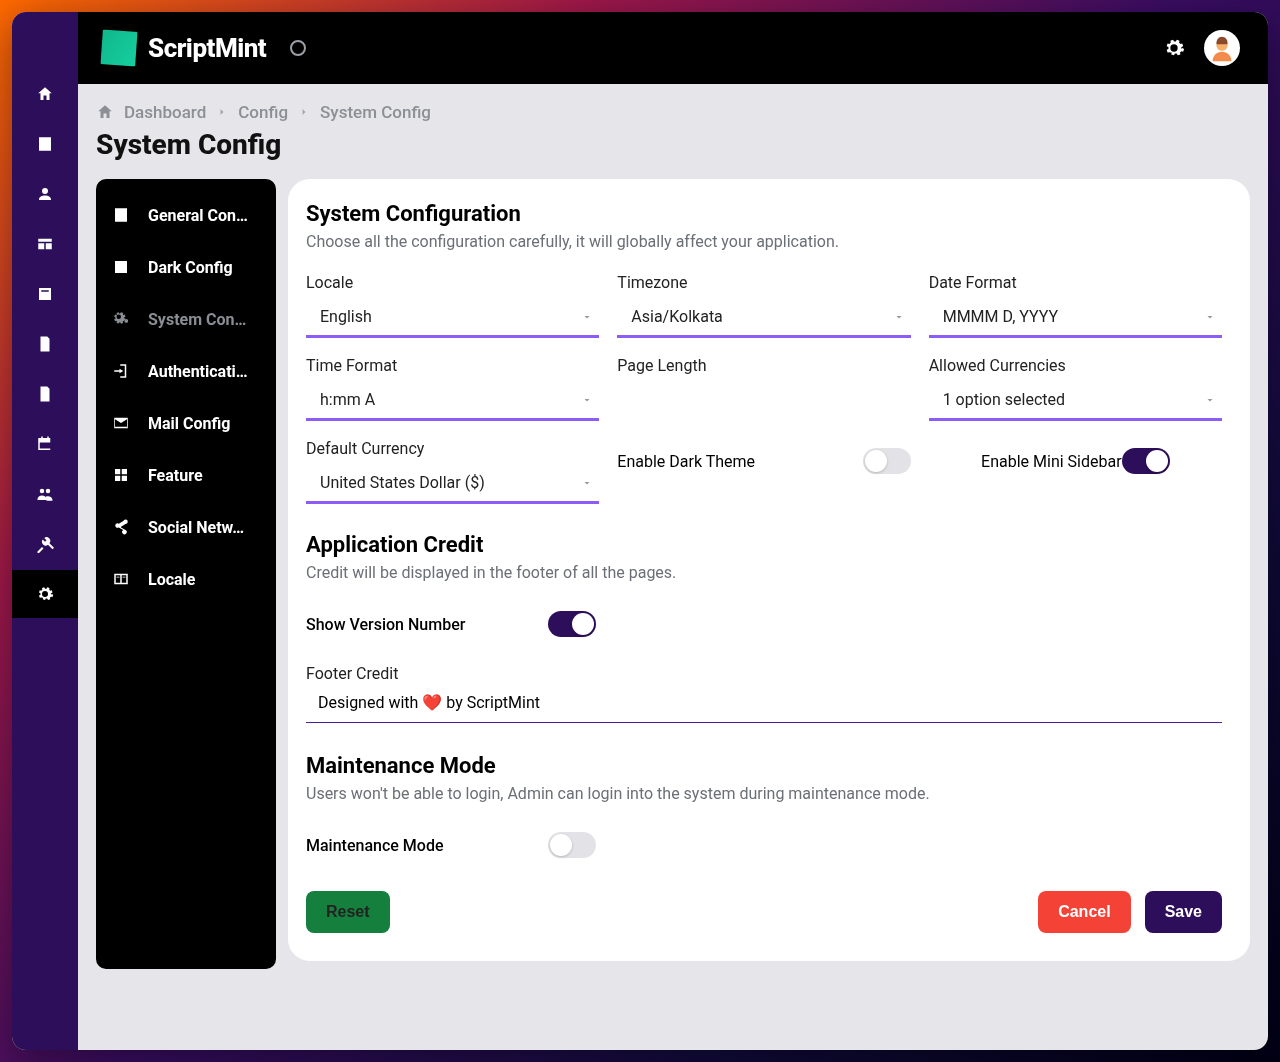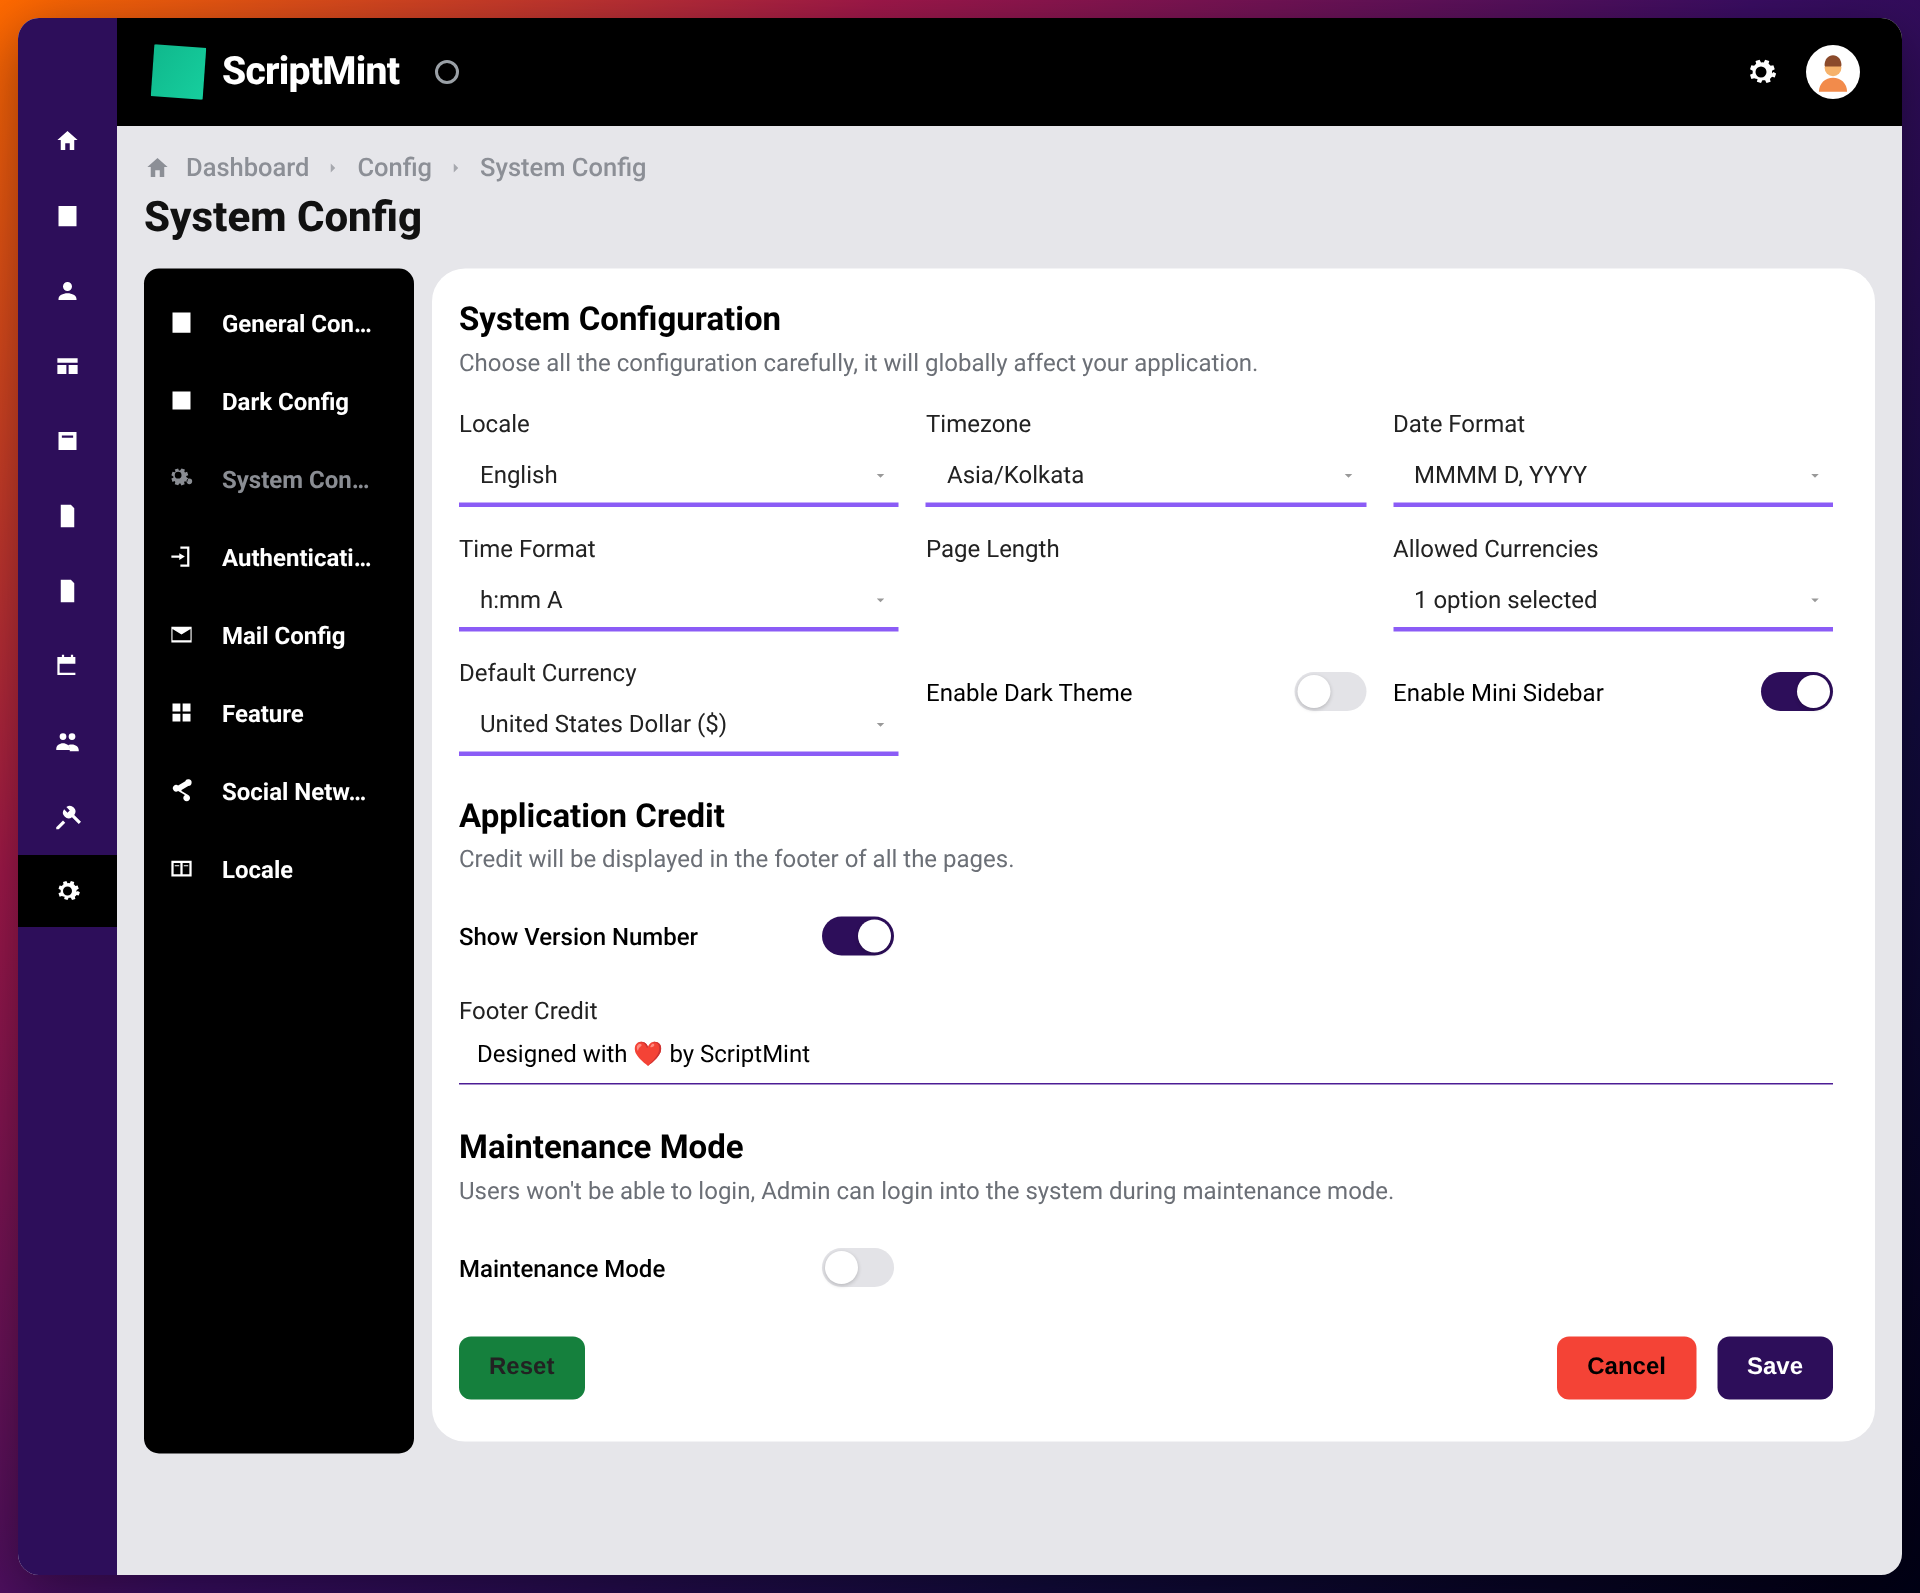--- a/index.html
+++ b/index.html
@@ -233,21 +233,21 @@
   .btn {
     height: 42px;
     padding: 0 20px;
     border-radius: 8px;
     font-size: 16px;
     font-weight: 600;
     border: none;
     cursor: pointer;
   }
   .btn-muted { background: #15803d; color: #222; }
-  .btn-danger { background: #f44336; color: #000000; }
+  .btn-danger { background: #f44336; color: #ffffff; }
   .btn-primary { background: #2d0e5a; color: #fff; }
   .actions-spacer { flex: 1; }
   .actions .btn + .btn { margin-left: 14px; }
 </style>
 </head>
 <body>
 
 <div class="window">
 
   <nav class="mini-sidebar">
@@ -460,21 +460,21 @@
                 <span>United States Dollar ($)</span>
                 <svg viewBox="0 0 24 24">
                     <path d="M7 10l5 5 5-5z"></path>
                   </svg>
               </div>
             </div>
             <div class="toggle-row" style="align-self:start; margin-top:2px;">
               <span class="toggle-label">Enable Dark Theme</span>
               <div class="switch"></div>
             </div>
-            <div class="toggle-row" style="align-self:start; margin-top:2px;">
+            <div class="toggle-row" style="align-self:start; margin-top:2px;justify-content:center;">
               <span class="toggle-label">Enable Mini Sidebar</span>
               <div class="switch on"></div>
             </div>
           </div>
 
           <h2 class="card-title">Application Credit</h2>
           <p class="card-sub">Credit will be displayed in the footer of all the pages.</p>
 
           <div class="divider-section">
             <div class="toggle-row">

